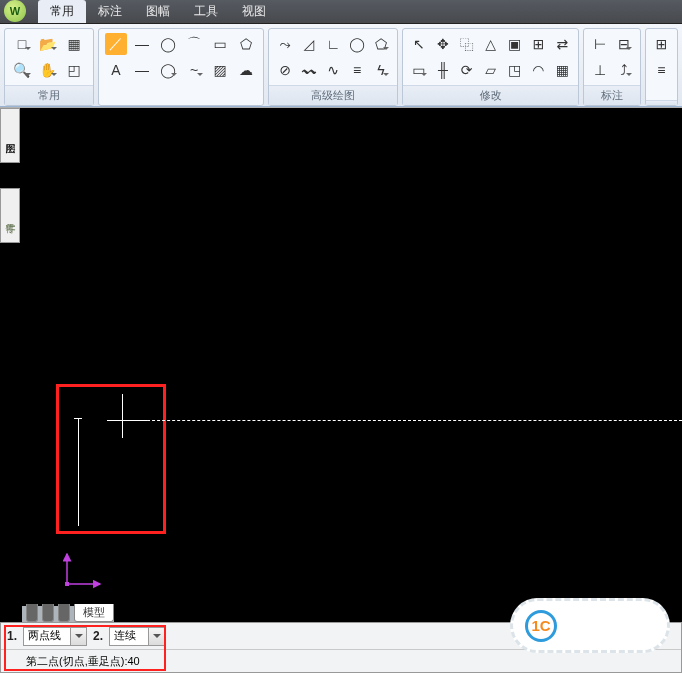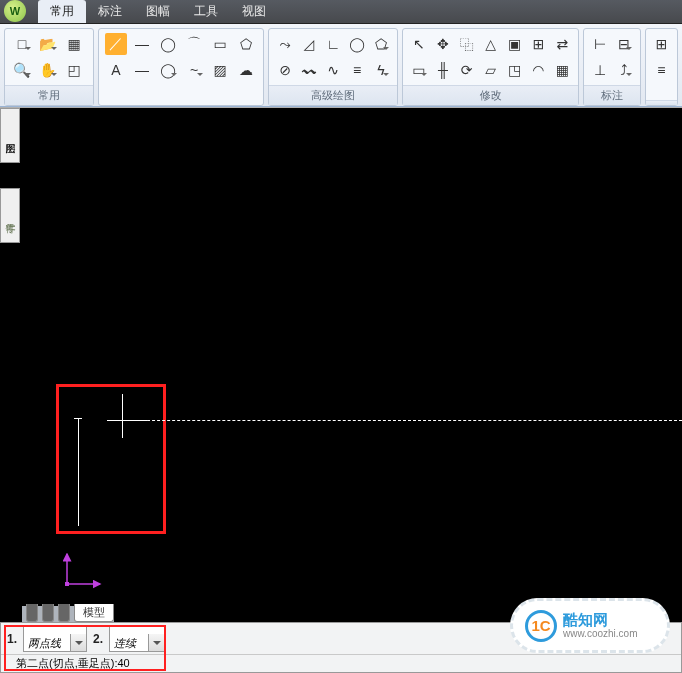--- a/index.html
+++ b/index.html
@@ -131,41 +131,40 @@
   .cmdbar {
     position:absolute; left:0; right:0; bottom:0; height:51px;
     background:#f2f3f4; border:1px solid #999;
     display:flex; flex-direction:column;
   }
   .cmdrow {
     flex:1; display:flex; align-items:center; gap:6px; padding:2px 6px;
   }
   .cmdnum { font-weight:bold; color:#222; }
   .cmdsel {
-    display:flex; align-items:flex-end;
+    display:flex; align-items:flex-start;
     background:#fff; border:1px solid #999;
-    height:27px; min-width:64px;
+    height:19px; min-width:64px;
     font-size:11px; padding-left:4px;
     position:relative;
-    font-style:italic;
   }
   .cmdsel .arrow{
     width:16px; height:17px;
     background:linear-gradient(#f5f5f5,#dcdcdc);
     border-left:1px solid #999;
     display:flex; align-items:center; justify-content:center;
     margin-left:auto;
   }
   .cmdsel .arrow::after{
     content:""; border:4px solid transparent; border-top-color:#555;
     margin-top:4px;
   }
   .cmdprompt {
     flex:1; border-top:1px solid #c9c9c9; display:flex; align-items:center;
-    padding-left:15px; font-size:11px;
+    padding-left:25px; font-size:11px;
     background: #f2f3f4;
   }
   .cmd-highlight{
     position:absolute; border:2px solid #ff2020;
   }
   
   .watermark {
     position:absolute; right:12px; bottom:20px;
     width:160px; height:55px;
     border:3px dashed #dce4ea; border-radius:28px;
@@ -365,17 +364,13 @@
       <div class="arrow"></div>
     </div>
   </div>
   <div class="cmdprompt">第二点(切点,垂足点):40</div>
 
   <div class="cmd-highlight" style="left:3px; top:2px; width:162px; height:46px;"></div>
 </div>
 
 <div class="watermark">
   <div class="logo">1C</div>
-  <div class="txt">
-    <span class="t1">酷知网</span>
-    <span class="t2">www.coozhi.com</span>
-  </div>
 </div>
 
 </body></html>

